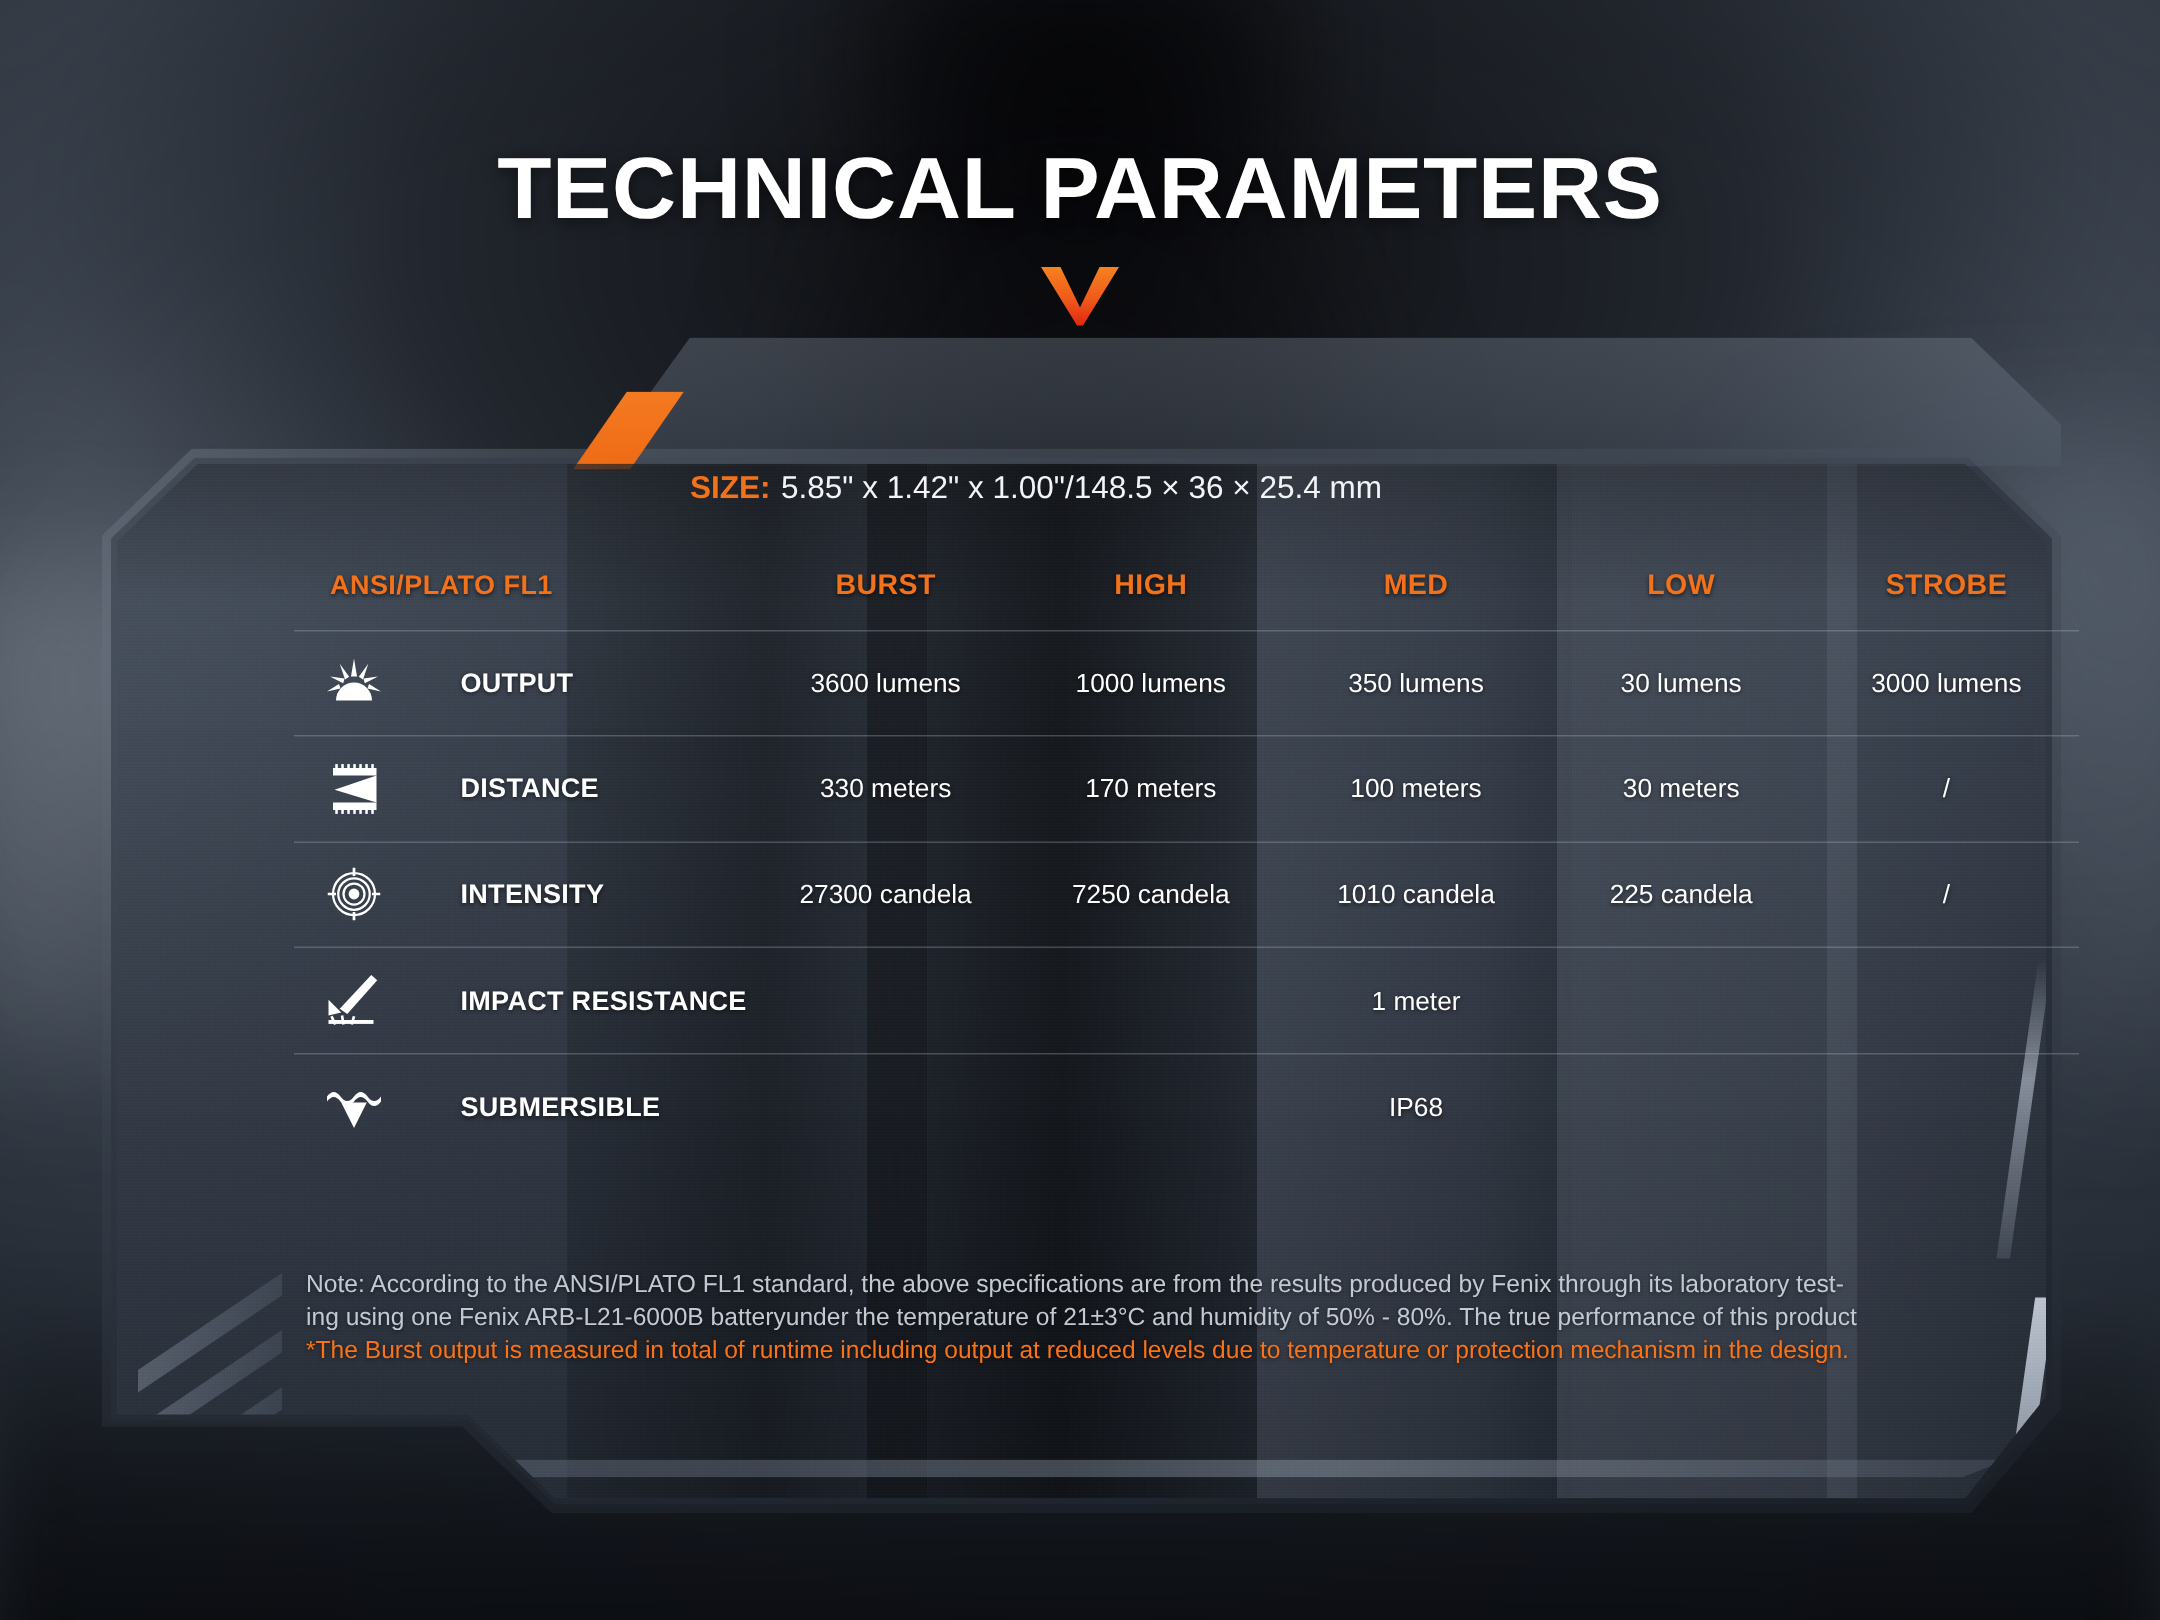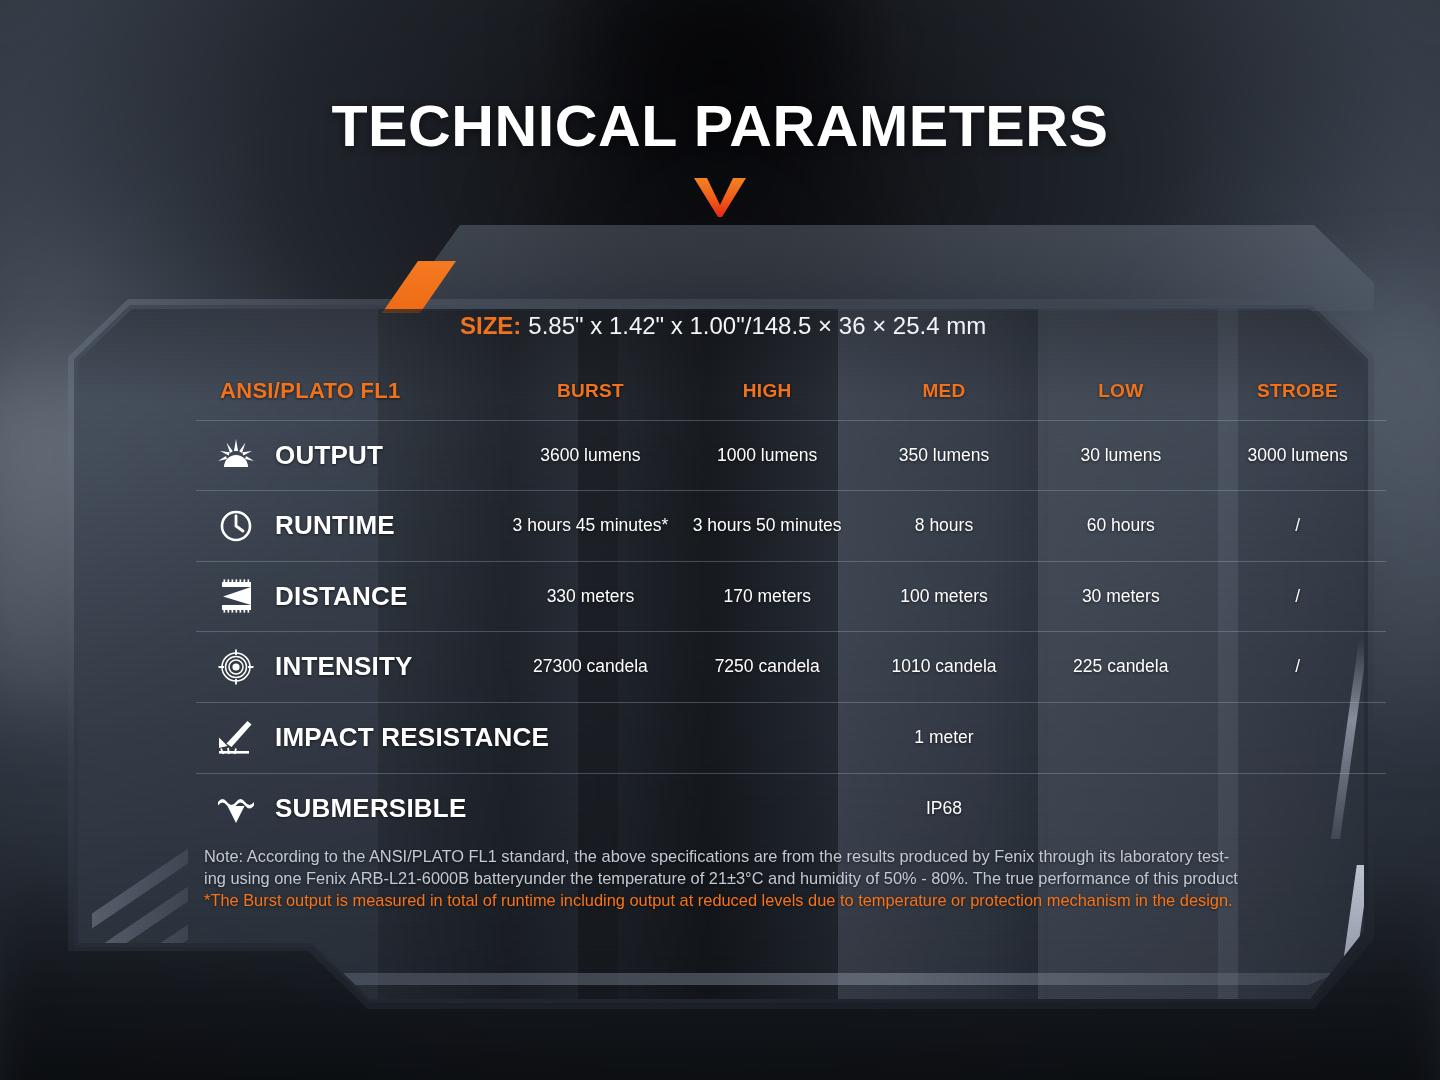--- a/index.html
+++ b/index.html
@@ -154,48 +154,48 @@
     background:linear-gradient(90deg, rgba(120,130,146,.30), rgba(150,160,176,.44) 60%, rgba(110,120,136,.26));
     clip-path:polygon(30px 0, 1110px 0, 1080px 12px, 0 12px);
   }
 
   
   .content{ position:absolute; inset:0; z-index:5; }
 
   .sizerow{
     position:absolute; left:392px; top:85px; width:940px; height:32px;
     display:flex; align-items:center; gap:68px;
-    font-size:24px; color:#f2f4f7; white-space:nowrap;
+    font-size:21px; color:#f2f4f7; white-space:nowrap;
   }
   .sizerow .k{ color:#f2721c; font-weight:700; margin-right:7px; }
   .sizerow .seg{ display:flex; align-items:baseline; }
 
   table.spec{
     position:absolute; left:128px; top:137px; width:1190px;
     border-collapse:collapse; table-layout:fixed;
   }
   table.spec col.c0{ width:306px; }
   table.spec col.cx{ width:176.8px; }
 
   table.spec th, table.spec td{
     padding:0; text-align:center; vertical-align:middle;
     font-size:17.5px; color:#fff; font-weight:400;
     text-shadow:0 1px 3px rgba(0,0,0,.6);
   }
   table.spec thead th{
     height:58px; color:#f2721c; font-weight:700; font-size:19px; letter-spacing:.3px;
   }
-  table.spec thead th.h0{ text-align:left; padding-left:24px; font-size:22px; }
+  table.spec thead th.h0{ text-align:left; padding-left:24px; font-size:18px; }
   table.spec tbody tr{ height:70.5px; }
   table.spec tbody tr td{ border-top:1px solid rgba(176,188,205,.30); }
   table.spec tbody tr.tall{ height:71px; }
 
   td.lab{ text-align:left; }
   .labwrap{ display:flex; align-items:center; gap:17px; padding-left:18px; }
-  .labtxt{ font-weight:700; font-size:26px; letter-spacing:.2px; white-space:nowrap; }
+  .labtxt{ font-weight:700; font-size:18px; letter-spacing:.2px; white-space:nowrap;margin-left:32px; }
   .ico{ width:44px; height:40px; flex:0 0 44px; display:block; }
   .ico svg{ display:block; width:44px; height:40px; }
 
   .note{
     position:absolute; left:136px; top:621px; width:1186px;
     font-size:16.4px; line-height:1.335; color:#c3c9d2;
     text-shadow:0 1px 3px rgba(0,0,0,.5);
   }
   .note p{ margin:0; white-space:pre-wrap; }
   .note .fade{ color:#f97316; }
@@ -306,38 +306,20 @@
                 <span class="labtxt">OUTPUT</span>
               </span>
             </td>
             <td>3600 lumens</td>
             <td>1000 lumens</td>
             <td>350 lumens</td>
             <td>30 lumens</td>
             <td>3000 lumens</td>
           </tr>
 
-          <tr>
-            <td class="lab">
-              <span class="labwrap">
-                <span class="ico">
-                  <svg viewBox="0 0 44 40" aria-hidden="true">
-                    <circle cx="22" cy="20" r="14" fill="none" stroke="#fff" stroke-width="2.6"></circle>
-                    <path d="M22 10 L22 20 L29 25" fill="none" stroke="#fff" stroke-width="2.8" stroke-linecap="round" stroke-linejoin="round"></path>
-                  </svg>
-                </span>
-                <span class="labtxt">RUNTIME</span>
-              </span>
-            </td>
-            <td>3 hours 45 minutes*</td>
-            <td>3 hours 50 minutes</td>
-            <td>8 hours</td>
-            <td>60 hours</td>
-            <td>/</td>
-          </tr>
 
           <tr>
             <td class="lab">
               <span class="labwrap">
                 <span class="ico">
                   <svg viewBox="0 0 44 40" aria-hidden="true">
                     <g fill="#fff">
                       <rect x="8" y="6" width="29" height="5"></rect>
                       <rect x="9.5" y="3.4" width="1.7" height="3.2"></rect>
                       <rect x="13.5" y="3.4" width="1.7" height="3.2"></rect>

